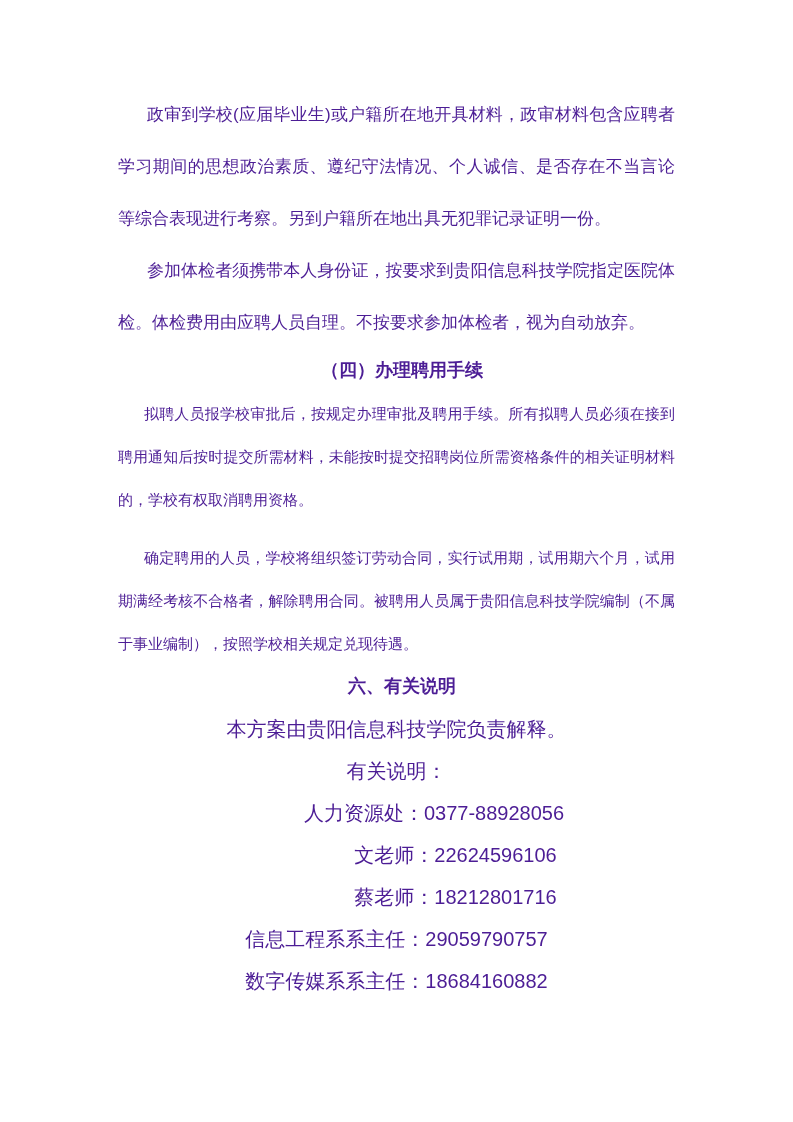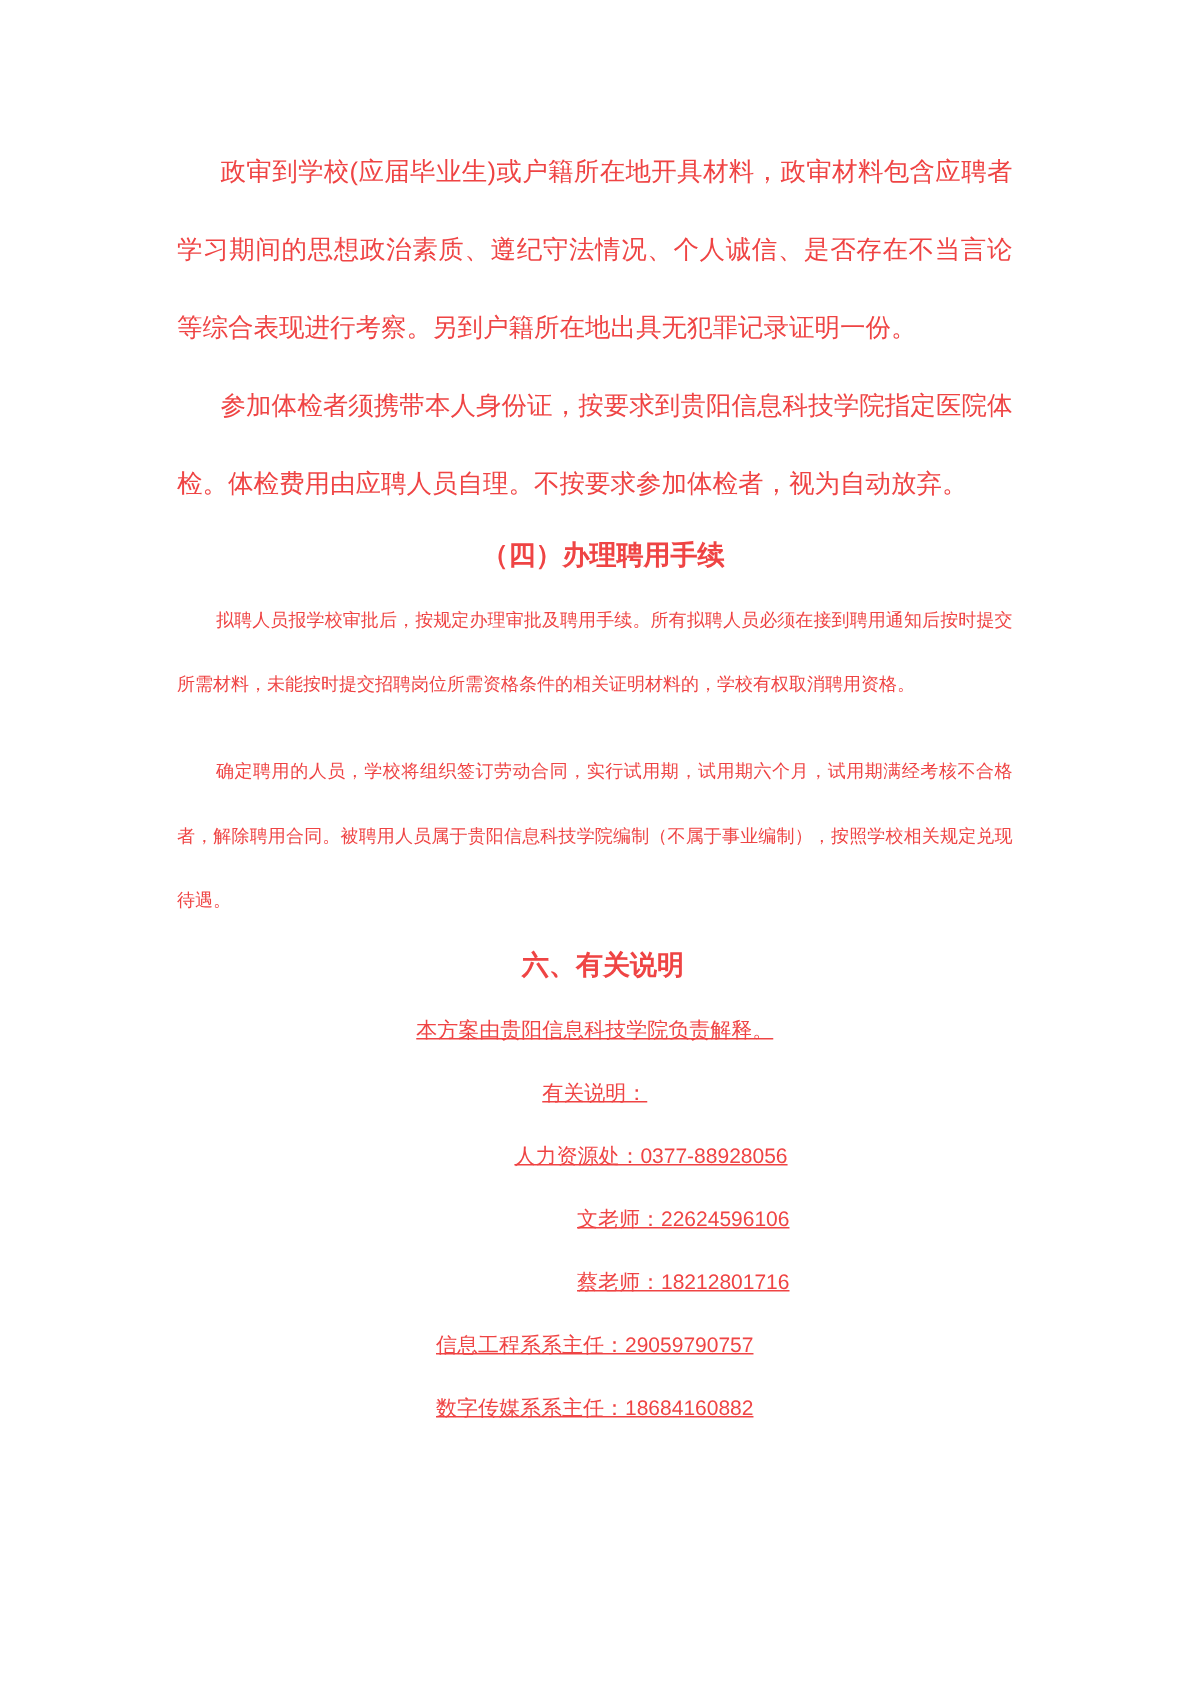--- a/index.html
+++ b/index.html
@@ -7,60 +7,59 @@
     padding: 0;
     background: #ffffff;
   }
   .page {
     position: relative;
     width: 793px;
     height: 1122px;
     background: #ffffff;
     overflow: hidden;
     font-family: "Liberation Sans", "DejaVu Sans", sans-serif;
-    color: #ef4444;
+    color: #4c1d95;
   }
   .content {
     position: absolute;
     top: 89px;
     left: 118px;
     width: 557px;
   }
   p {
     margin: 0;
     padding: 0;
     text-align: center;
   }
   .para-wide {
     font-size: 17px;
     line-height: 52px;
     text-align: justify;
     text-justify: inter-ideograph;
     text-indent: 29px;
   }
   .para-norm {
-    font-size: 12px;
+    font-size: 15px;
     line-height: 43px;
     text-align: justify;
     text-justify: inter-ideograph;
     text-indent: 26px;
   }
   .sub-heading {
     font-size: 18px;
     font-weight: bold;
     line-height: 43px;
     padding-left: 11px;
   }
   .gap-before {
     margin-top: 15px;
   }
   .foot-line {
-    font-size: 14px;
+    font-size: 20px;
     line-height: 42px;
-    text-decoration: underline;
   }
   .indent-hr {
     padding-left: 75px;
   }
   .indent-teacher {
     padding-left: 118px;
   }
 </style>
 </head>
 <body>

